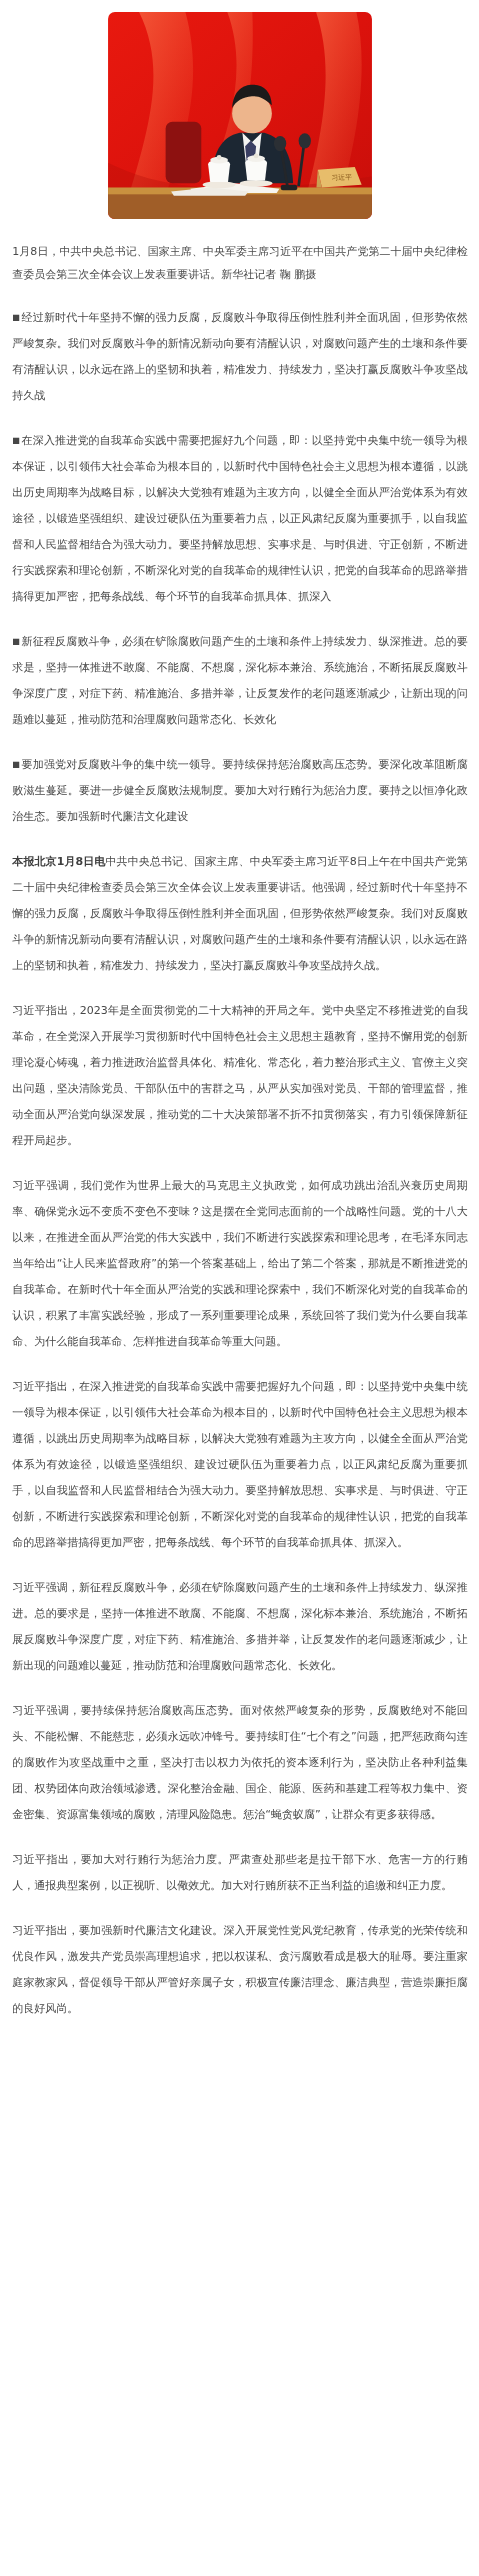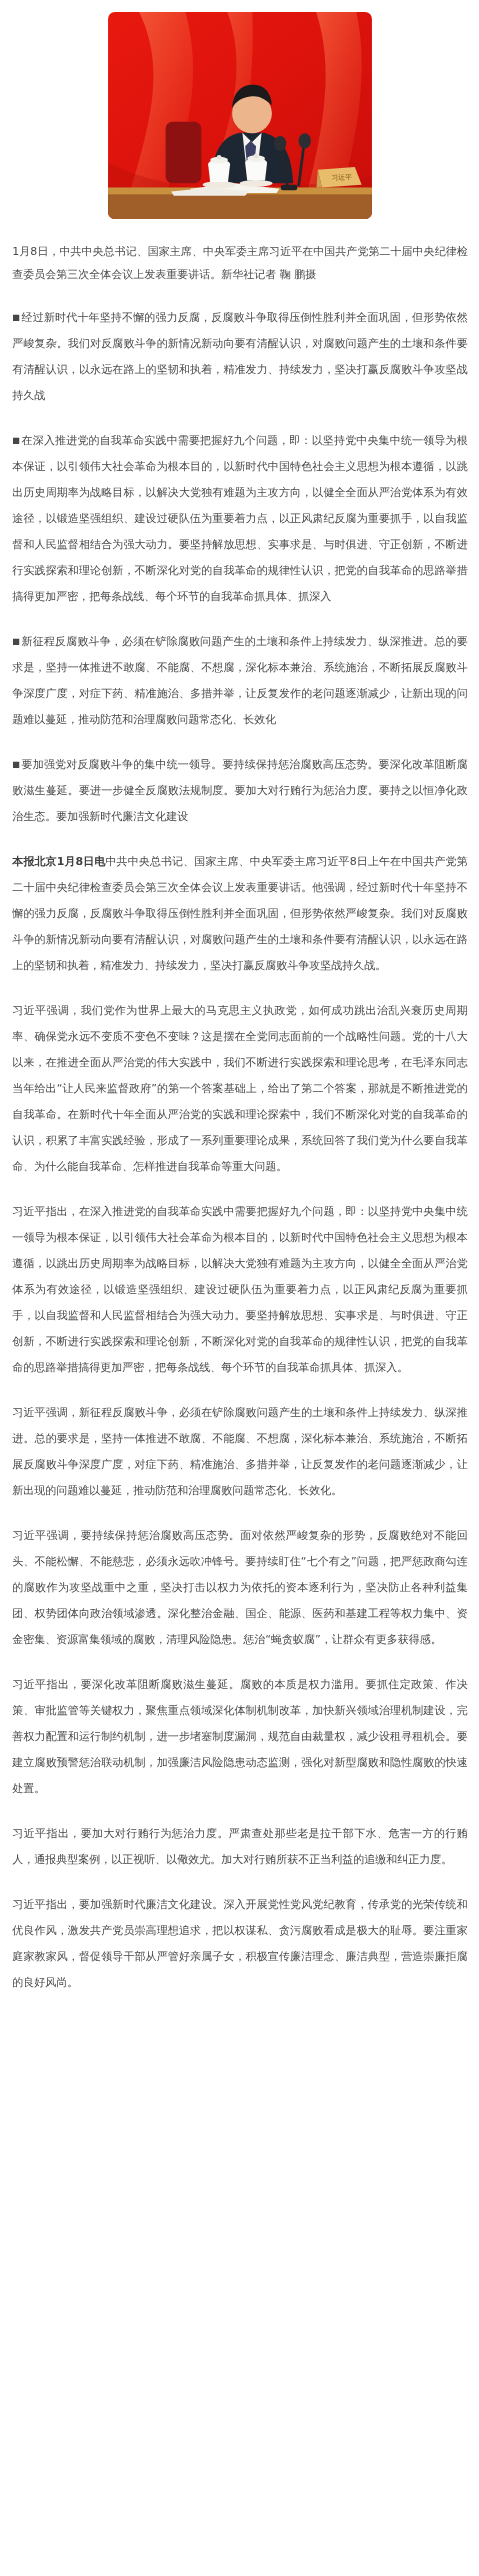--- a/index.html
+++ b/index.html
@@ -133,31 +133,31 @@
       <p class="highlight"><span class="bullet">■</span><span>新征程反腐败斗争，必须在铲除腐败问题产生的土壤和条件上持续发力、纵深推进。总的要求是，坚持一体推进不敢腐、不能腐、不想腐，深化标本兼治、系统施治，不断拓展反腐败斗争深度广度，对症下药、精准施治、多措并举，让反复发作的老问题逐渐减少，让新出现的问题难以蔓延，推动防范和治理腐败问题常态化、长效化</span></p>
 
       <p class="highlight"><span class="bullet">■</span><span>要加强党对反腐败斗争的集中统一领导。要持续保持惩治腐败高压态势。要深化改革阻断腐败滋生蔓延。要进一步健全反腐败法规制度。要加大对行贿行为惩治力度。要持之以恒净化政治生态。要加强新时代廉洁文化建设</span></p>
     </section>
 
   <section>
 
       <p class="para"><b class="lead">本报北京1月8日电</b><span>中共中央总书记、国家主席、中央军委主席习近平8日上午在中国共产党第二十届中央纪律检查委员会第三次全体会议上发表重要讲话。他强调，经过新时代十年坚持不懈的强力反腐，反腐败斗争取得压倒性胜利并全面巩固，但形势依然严峻复杂。我们对反腐败斗争的新情况新动向要有清醒认识，对腐败问题产生的土壤和条件要有清醒认识，以永远在路上的坚韧和执着，精准发力、持续发力，坚决打赢反腐败斗争攻坚战持久战。</span></p>
 
 
+      <p class="para"><span>习近平指出，2023年是全面贯彻党的二十大精神的开局之年。党中央坚定不移推进党的自我革命，在全党深入开展学习贯彻新时代中国特色社会主义思想主题教育，坚持不懈用党的创新理论凝心铸魂，着力推进政治监督具体化、精准化、常态化，着力整治形式主义、官僚主义突出问题，坚决清除党员、干部队伍中的害群之马，从严从实加强对党员、干部的管理监督，推动全面从严治党向纵深发展，推动党的二十大决策部署不折不扣贯彻落实，有力引领保障新征程开局起步。</span></p>
 
       <p class="para"><span>习近平强调，我们党作为世界上最大的马克思主义执政党，如何成功跳出治乱兴衰历史周期率、确保党永远不变质不变色不变味？这是摆在全党同志面前的一个战略性问题。党的十八大以来，在推进全面从严治党的伟大实践中，我们不断进行实践探索和理论思考，在毛泽东同志当年给出“让人民来监督政府”的第一个答案基础上，给出了第二个答案，那就是不断推进党的自我革命。在新时代十年全面从严治党的实践和理论探索中，我们不断深化对党的自我革命的认识，积累了丰富实践经验，形成了一系列重要理论成果，系统回答了我们党为什么要自我革命、为什么能自我革命、怎样推进自我革命等重大问题。</span></p>
 
       <p class="para"><span>习近平指出，在深入推进党的自我革命实践中需要把握好九个问题，即：以坚持党中央集中统一领导为根本保证，以引领伟大社会革命为根本目的，以新时代中国特色社会主义思想为根本遵循，以跳出历史周期率为战略目标，以解决大党独有难题为主攻方向，以健全全面从严治党体系为有效途径，以锻造坚强组织、建设过硬队伍为重要着力点，以正风肃纪反腐为重要抓手，以自我监督和人民监督相结合为强大动力。要坚持解放思想、实事求是、与时俱进、守正创新，不断进行实践探索和理论创新，不断深化对党的自我革命的规律性认识，把党的自我革命的思路举措搞得更加严密，把每条战线、每个环节的自我革命抓具体、抓深入。</span></p>
 
       <p class="para"><span>习近平强调，新征程反腐败斗争，必须在铲除腐败问题产生的土壤和条件上持续发力、纵深推进。总的要求是，坚持一体推进不敢腐、不能腐、不想腐，深化标本兼治、系统施治，不断拓展反腐败斗争深度广度，对症下药、精准施治、多措并举，让反复发作的老问题逐渐减少，让新出现的问题难以蔓延，推动防范和治理腐败问题常态化、长效化。</span></p>
 
 
       <p class="para"><span>习近平强调，要持续保持惩治腐败高压态势。面对依然严峻复杂的形势，反腐败绝对不能回头、不能松懈、不能慈悲，必须永远吹冲锋号。要持续盯住“七个有之”问题，把严惩政商勾连的腐败作为攻坚战重中之重，坚决打击以权力为依托的资本逐利行为，坚决防止各种利益集团、权势团体向政治领域渗透。深化整治金融、国企、能源、医药和基建工程等权力集中、资金密集、资源富集领域的腐败，清理风险隐患。惩治“蝇贪蚁腐”，让群众有更多获得感。</span></p>
 
-      <p class="para"><span>习近平指出，要深化改革阻断腐败滋生蔓延。腐败的本质是权力滥用。要抓住定政策、作决策、审批监管等关键权力，聚焦重点领域深化体制机制改革，加快新兴领域治理机制建设，完善权力配置和运行制约机制，进一步堵塞制度漏洞，规范自由裁量权，减少设租寻租机会。要建立腐败预警惩治联动机制，加强廉洁风险隐患动态监测，强化对新型腐败和隐性腐败的快速处置。</span></p>
 
 
       <p class="para"><span>习近平指出，要加大对行贿行为惩治力度。严肃查处那些老是拉干部下水、危害一方的行贿人，通报典型案例，以正视听、以儆效尤。加大对行贿所获不正当利益的追缴和纠正力度。</span></p>
 
 
       <p class="para"><span>习近平指出，要加强新时代廉洁文化建设。深入开展党性党风党纪教育，传承党的光荣传统和优良作风，激发共产党员崇高理想追求，把以权谋私、贪污腐败看成是极大的耻辱。要注重家庭家教家风，督促领导干部从严管好亲属子女，积极宣传廉洁理念、廉洁典型，营造崇廉拒腐的良好风尚。</span></p>
 
     </section>
 
 </div>

